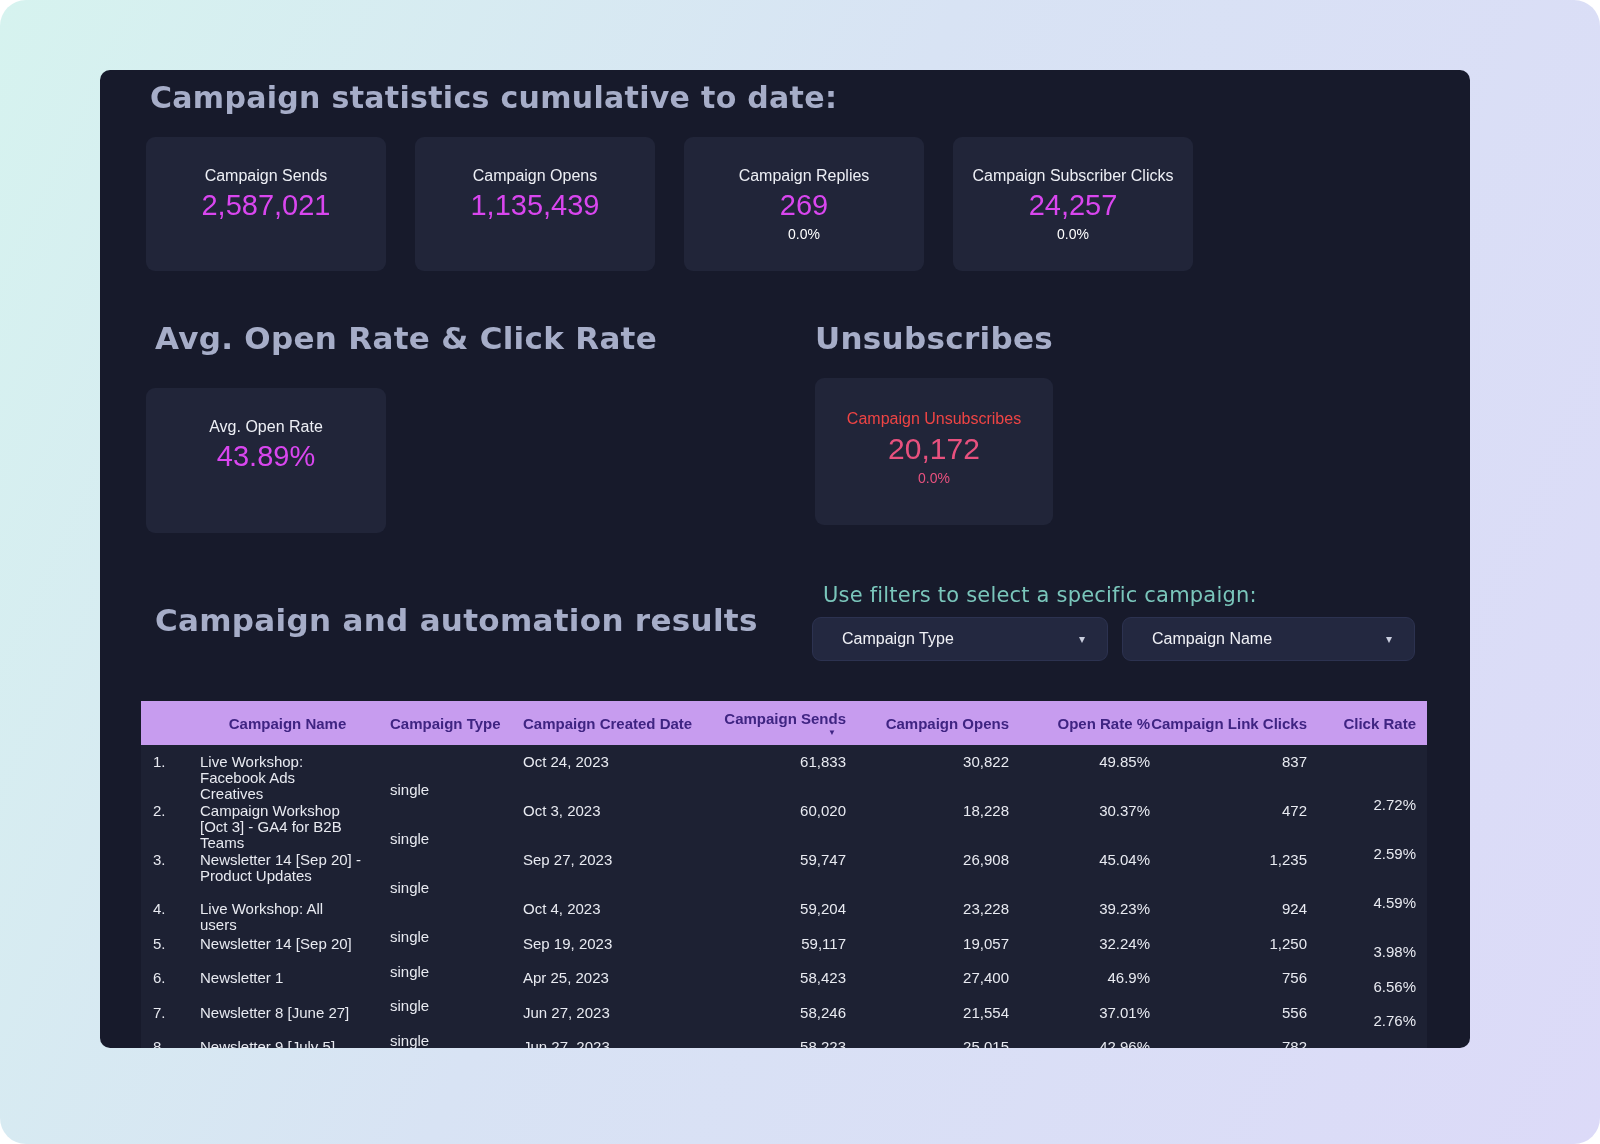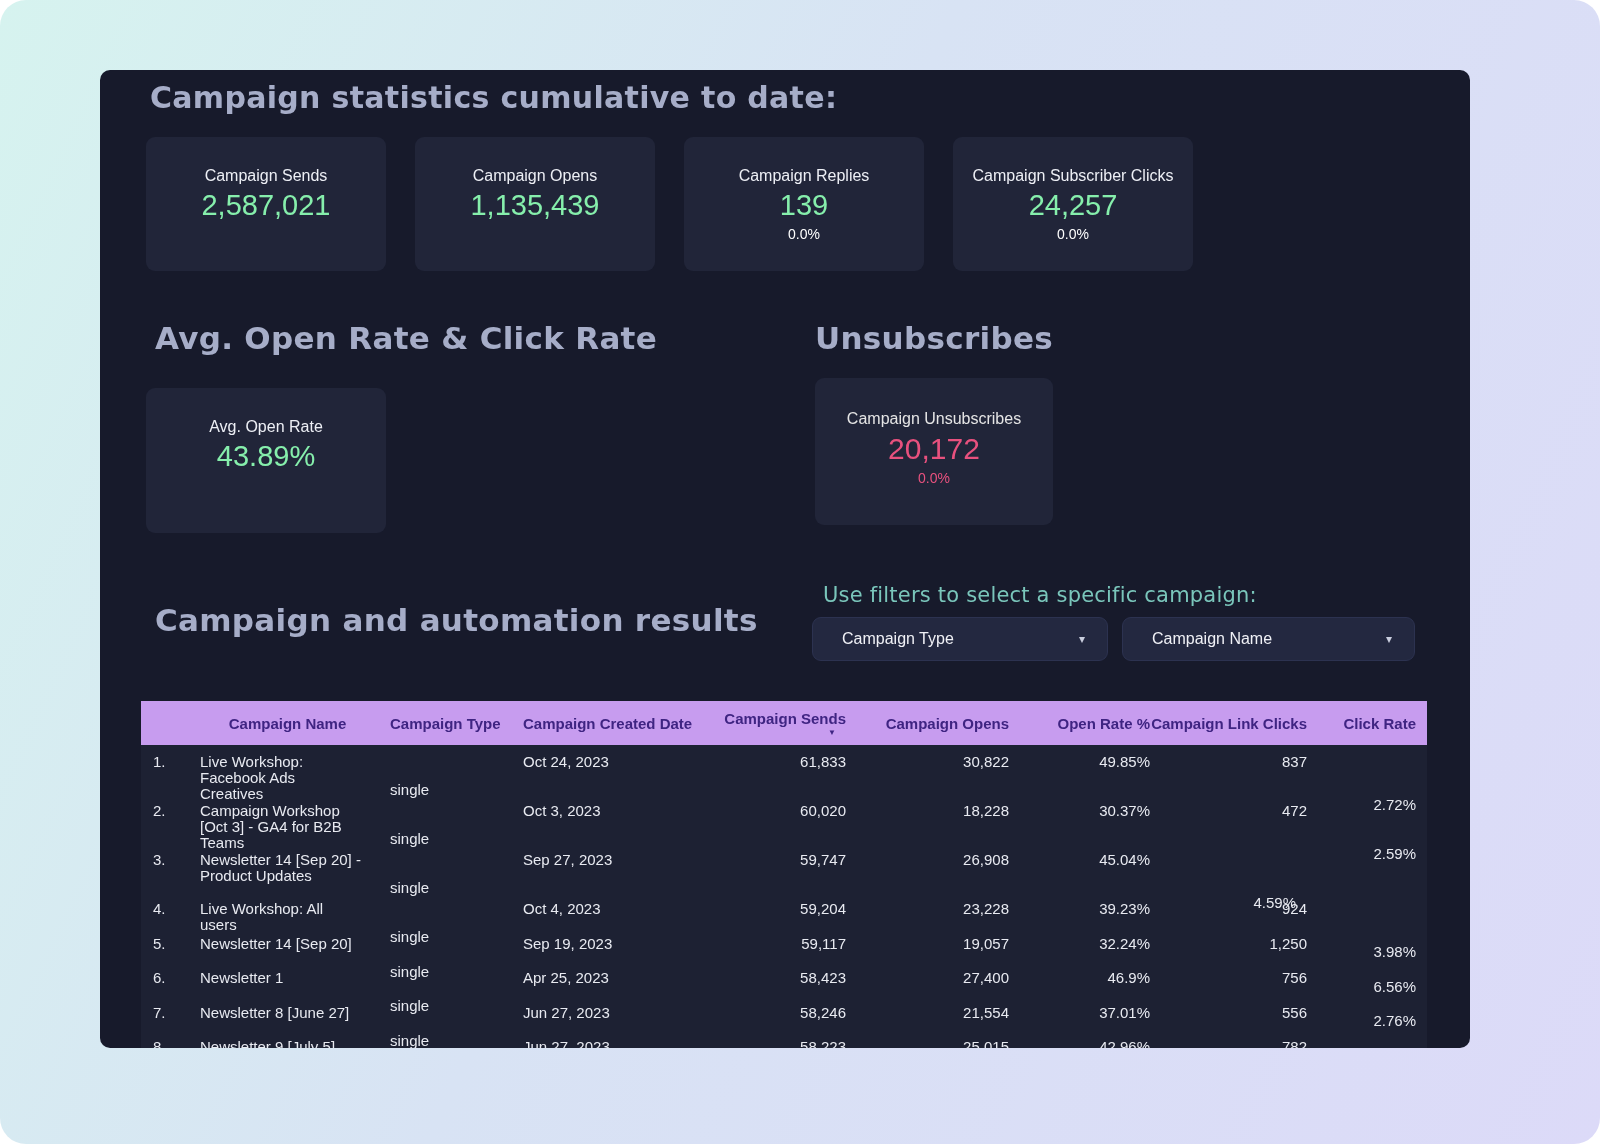--- a/index.html
+++ b/index.html
@@ -27,24 +27,24 @@
     font-size:31px; color:#a6adc8; letter-spacing:.3px;
   }
   .cards-row { display:flex; gap:29px; }
   .card {
     width:240px; height:134px; background:#212539; border-radius:9px;
     display:flex; flex-direction:column; align-items:center;
     padding-top:29px; box-sizing:border-box; text-align:center;
   }
   .card.tall { height:145px; }
   .card .label { font-size:16px; color:#edeff5; line-height:19px; }
-  .card .value { font-size:29px; color:#86efac; margin-top:4px; }
+  .card .value { font-size:29px; color:#d946ef; margin-top:4px; }
   .card .pct   { font-size:14px; color:#ffffff; margin-top:4px; }
   .card.pink { width:238px; height:147px; padding-top:31px; }
-  .card.pink .label { color:#e5e5e5; }
+  .card.pink .label { color:#ef4444; }
   .card.pink .value { color:#e8517e; font-size:30px; }
   .card.pink .pct   { color:#e8517e; }
   .hint { font-size:21px; color:#7ac6bb; letter-spacing:.2px;
           font-family:"DejaVu Sans", sans-serif; }
   .filters { display:flex; gap:14px; }
   .dd {
     height:44px; background:#232840; border:1px solid #2c3250; border-radius:9px;
     display:flex; align-items:center; justify-content:space-between;
     padding:0 22px 0 29px; box-sizing:border-box;
     color:#f0f1f6; font-size:16px; cursor:pointer;
@@ -92,21 +92,21 @@
       <div class="card">
         <div class="label">Campaign Sends</div>
         <div class="value">2,587,021</div>
       </div>
       <div class="card">
         <div class="label">Campaign Opens</div>
         <div class="value">1,135,439</div>
       </div>
       <div class="card">
         <div class="label">Campaign Replies</div>
-        <div class="value">139</div>
+        <div class="value">269</div>
         <div class="pct">0.0%</div>
       </div>
       <div class="card">
         <div class="label">Campaign Subscriber Clicks</div>
         <div class="value">24,257</div>
         <div class="pct">0.0%</div>
       </div>
     </div>
 
     <div class="abs h2" style="left:55px; top:250px;">Avg. Open Rate &amp; Click Rate</div>
@@ -181,20 +181,21 @@
       </div>
 
       <div class="tgrid trow r2">
         <div class="td num">3.</div>
         <div class="td name">Newsletter 14 [Sep 20] - Product Updates</div>
         <div class="td type">single</div>
         <div class="td date">Sep 27, 2023</div>
         <div class="td r">59,747</div>
         <div class="td r">26,908</div>
         <div class="td r">45.04%</div>
+        <div class="td r">1,235</div>
         <div class="td r pr">4.59%</div>
       </div>
 
       <div class="tgrid trow r1">
         <div class="td num">4.</div>
         <div class="td name">Live Workshop: All users</div>
         <div class="td type">single</div>
         <div class="td date">Oct 4, 2023</div>
         <div class="td r">59,204</div>
         <div class="td r">23,228</div>

